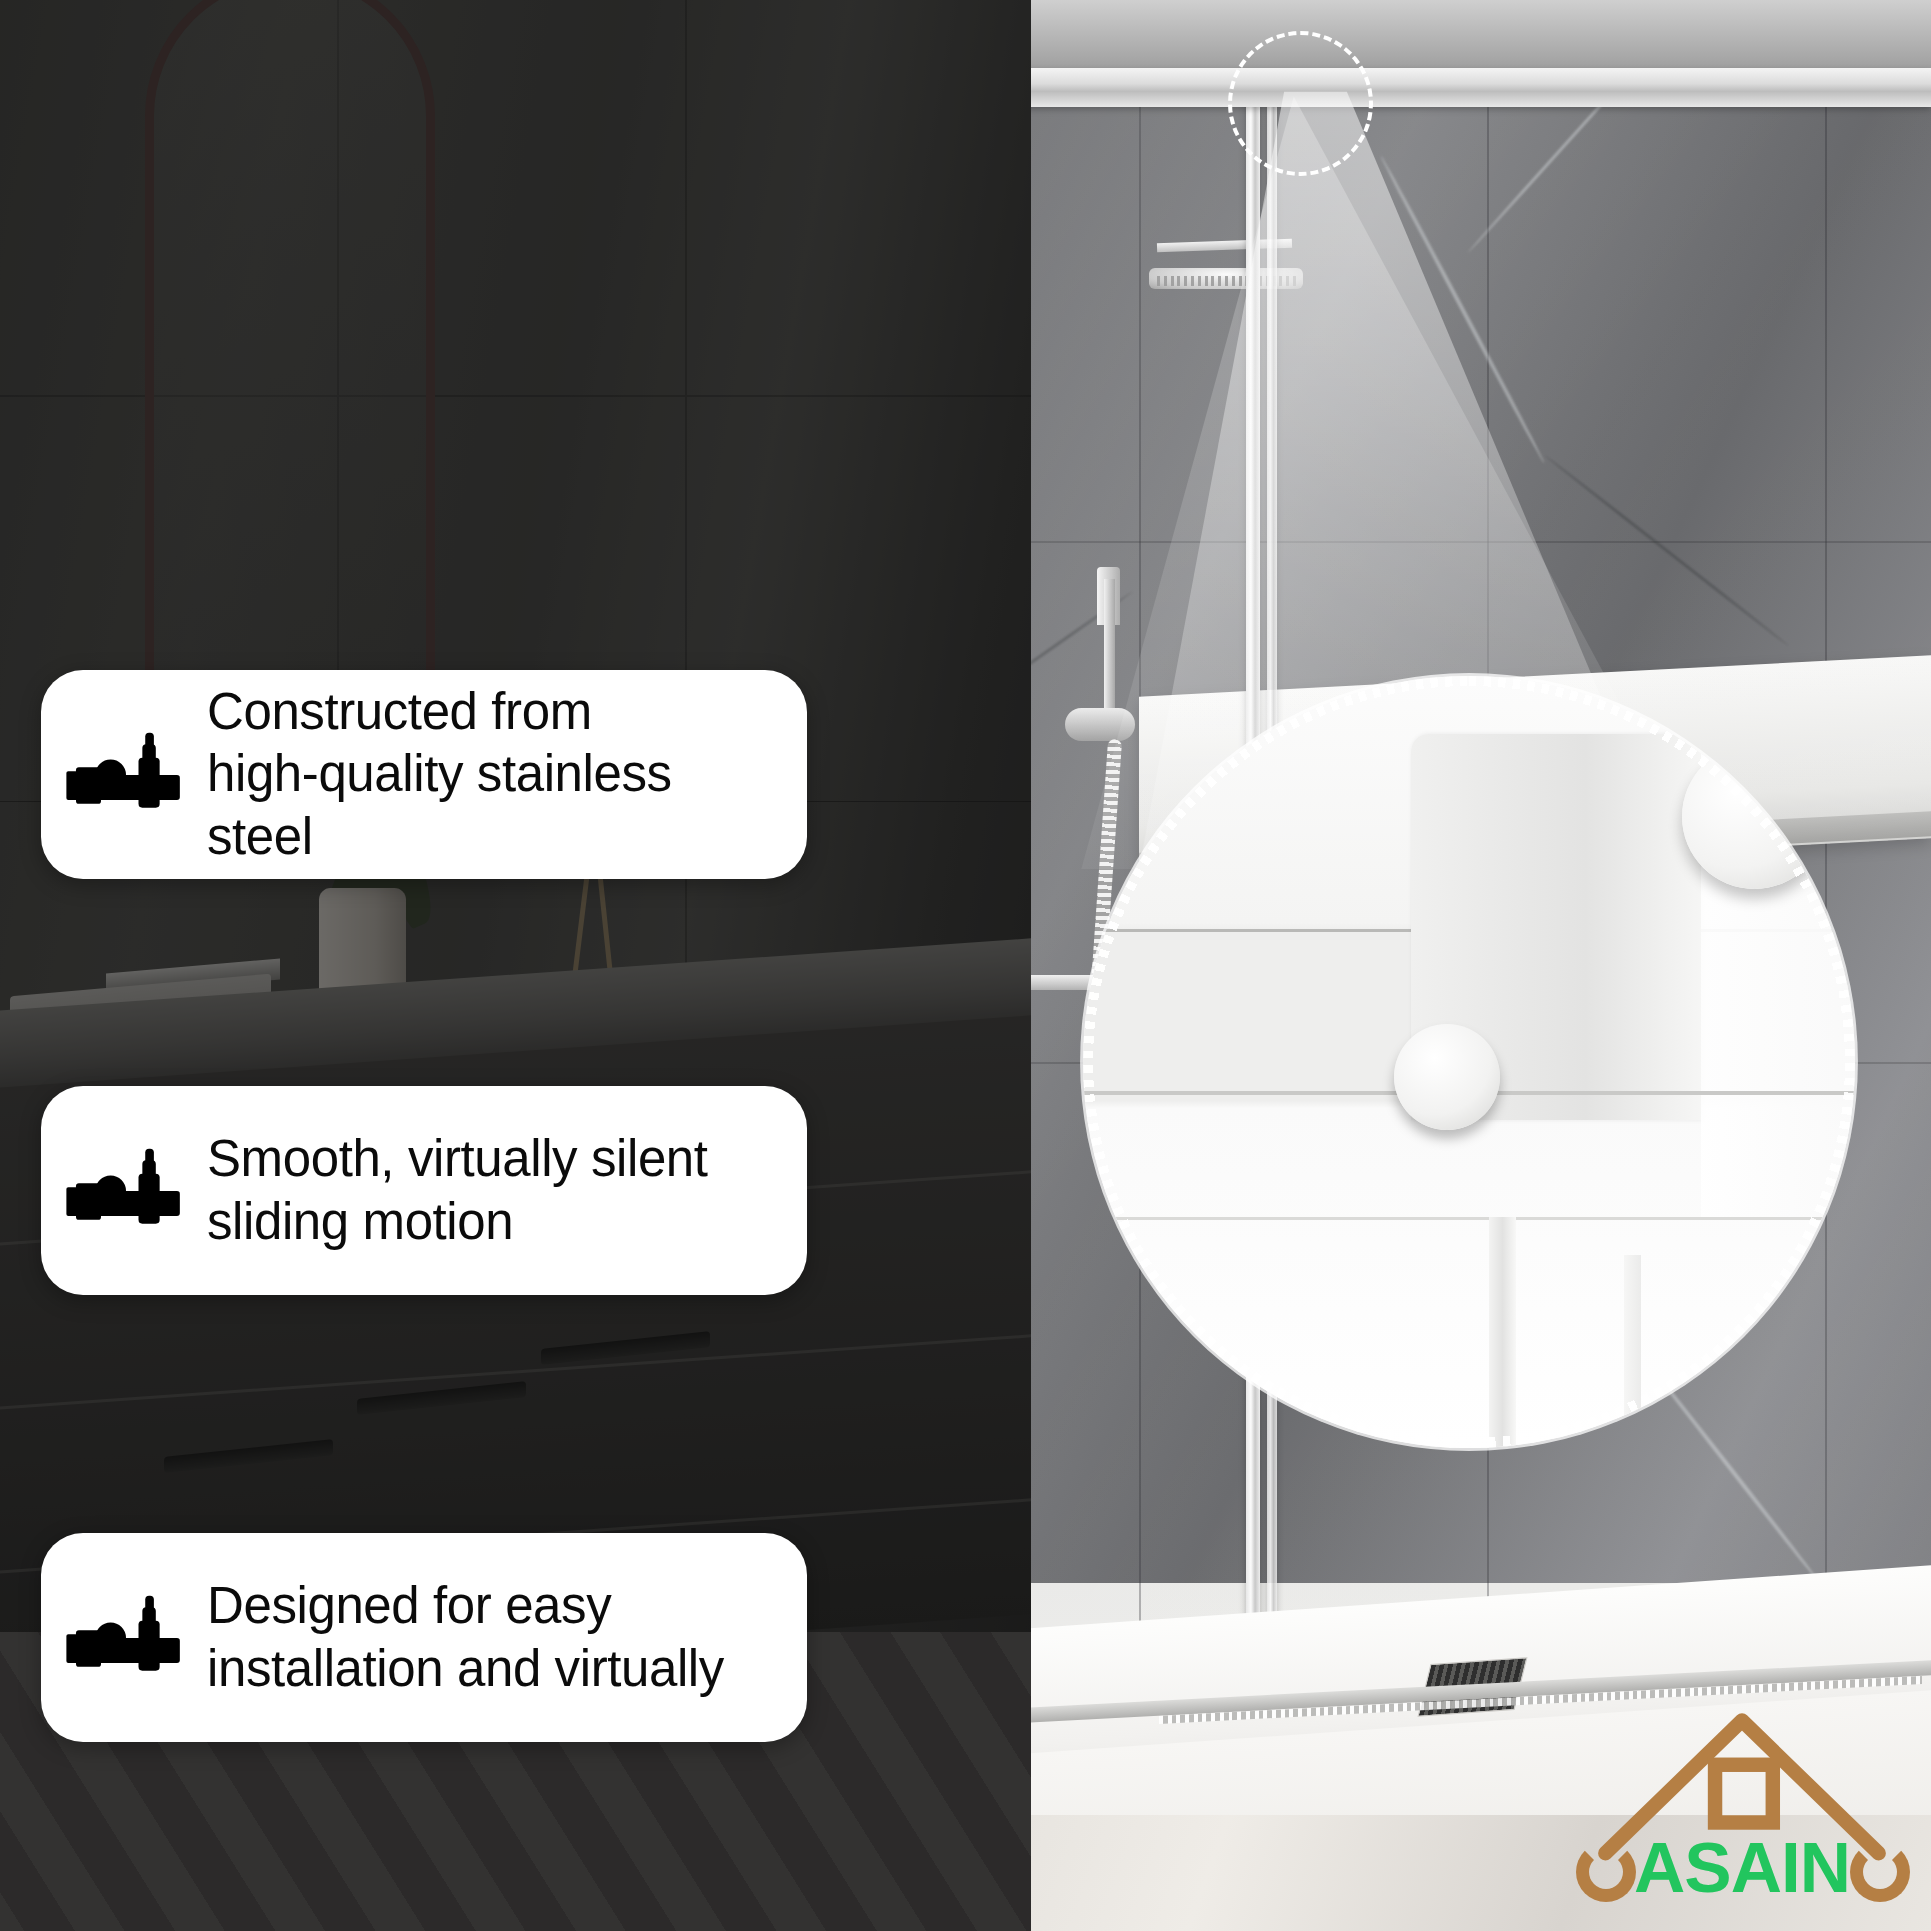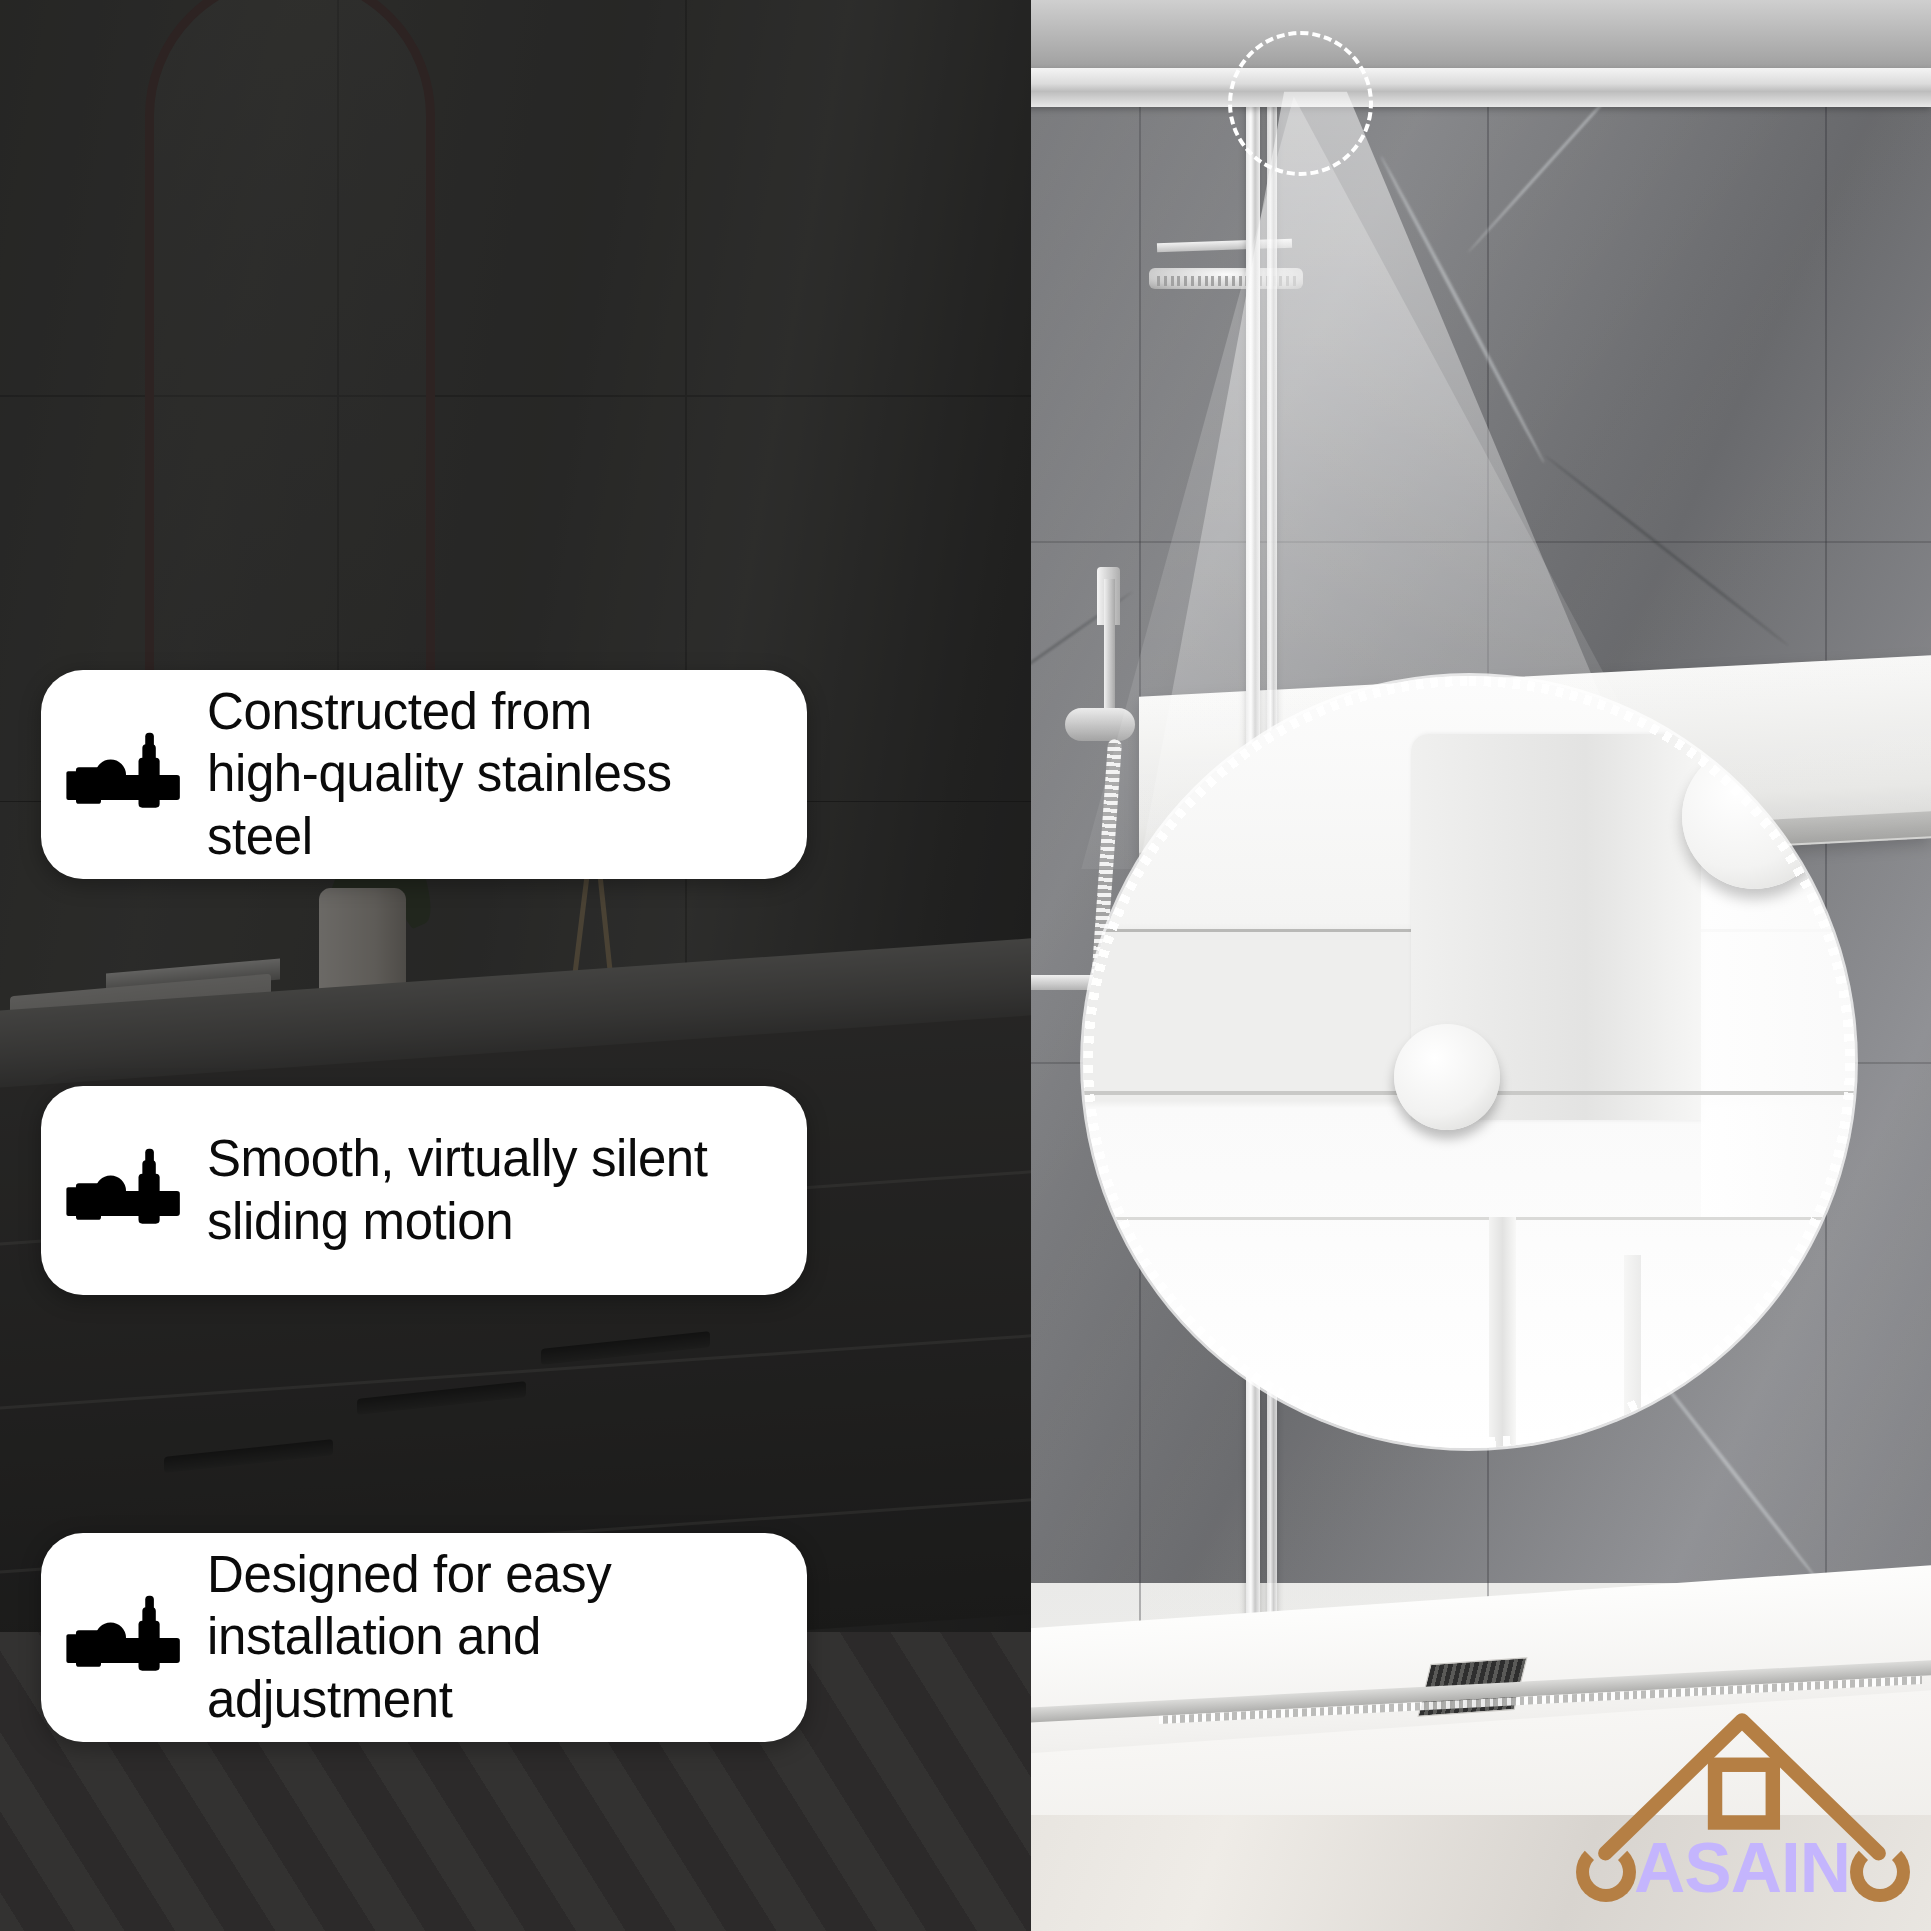--- a/index.html
+++ b/index.html
@@ -305,21 +305,21 @@
     white-space:pre-line;
   }
 
   
   .logo { position:absolute; left:1572px; top:1707px; width:340px; height:207px; }
   .logo .brandtext {
     position:absolute; left:0; top:116px; width:340px; height:89px;
     display:flex; align-items:center; justify-content:center;
     font-family:"Liberation Sans", sans-serif;
     font-weight:700; font-size:71px; letter-spacing:-1px;
-    color:#c4b5fd;
+    color:#22c55e;
   }
   .logo .ring {
     position:absolute; top:135px; width:60px; height:60px;
     border:13.5px solid #b57f44; border-radius:50%;
   }
   .logo .ring.left  { left:3.9px;   border-top-color:transparent; }
   .logo .ring.right { right:1.9px;  border-top-color:transparent; }
 </style>
 </head>
 <body>
@@ -488,21 +488,21 @@
         <rect x="0" y="48" width="14" height="30" rx="2"></rect>
         <rect x="10" y="44" width="26" height="38" rx="3"></rect>
         <circle cx="46" cy="52" r="16"></circle>
         <rect x="30" y="52" width="88" height="26" rx="3"></rect>
         <rect x="75" y="34" width="22" height="52" rx="4"></rect>
         <rect x="79" y="20" width="14" height="22" rx="4"></rect>
         <rect x="82" y="8" width="9" height="16" rx="4"></rect>
       </g>
     </svg>
     <div class="text">Designed for easy
-installation and adjustment</div>
+installation and virtually</div>
   </div>
 
   <div class="logo">
     <svg style="position:absolute;left:0;top:0;width:340px;height:154px" viewBox="0 0 352 160">
       <path d="M34 152 L176 14 L318 152" fill="none" stroke="#b57f44" stroke-width="15" stroke-linecap="round" stroke-linejoin="round"></path>
       <rect x="148" y="60" width="60" height="60" fill="none" stroke="#b57f44" stroke-width="15"></rect>
     </svg>
     <div class="ring left"></div>
     <div class="ring right"></div>
     <div class="brandtext">ASAIN</div>

